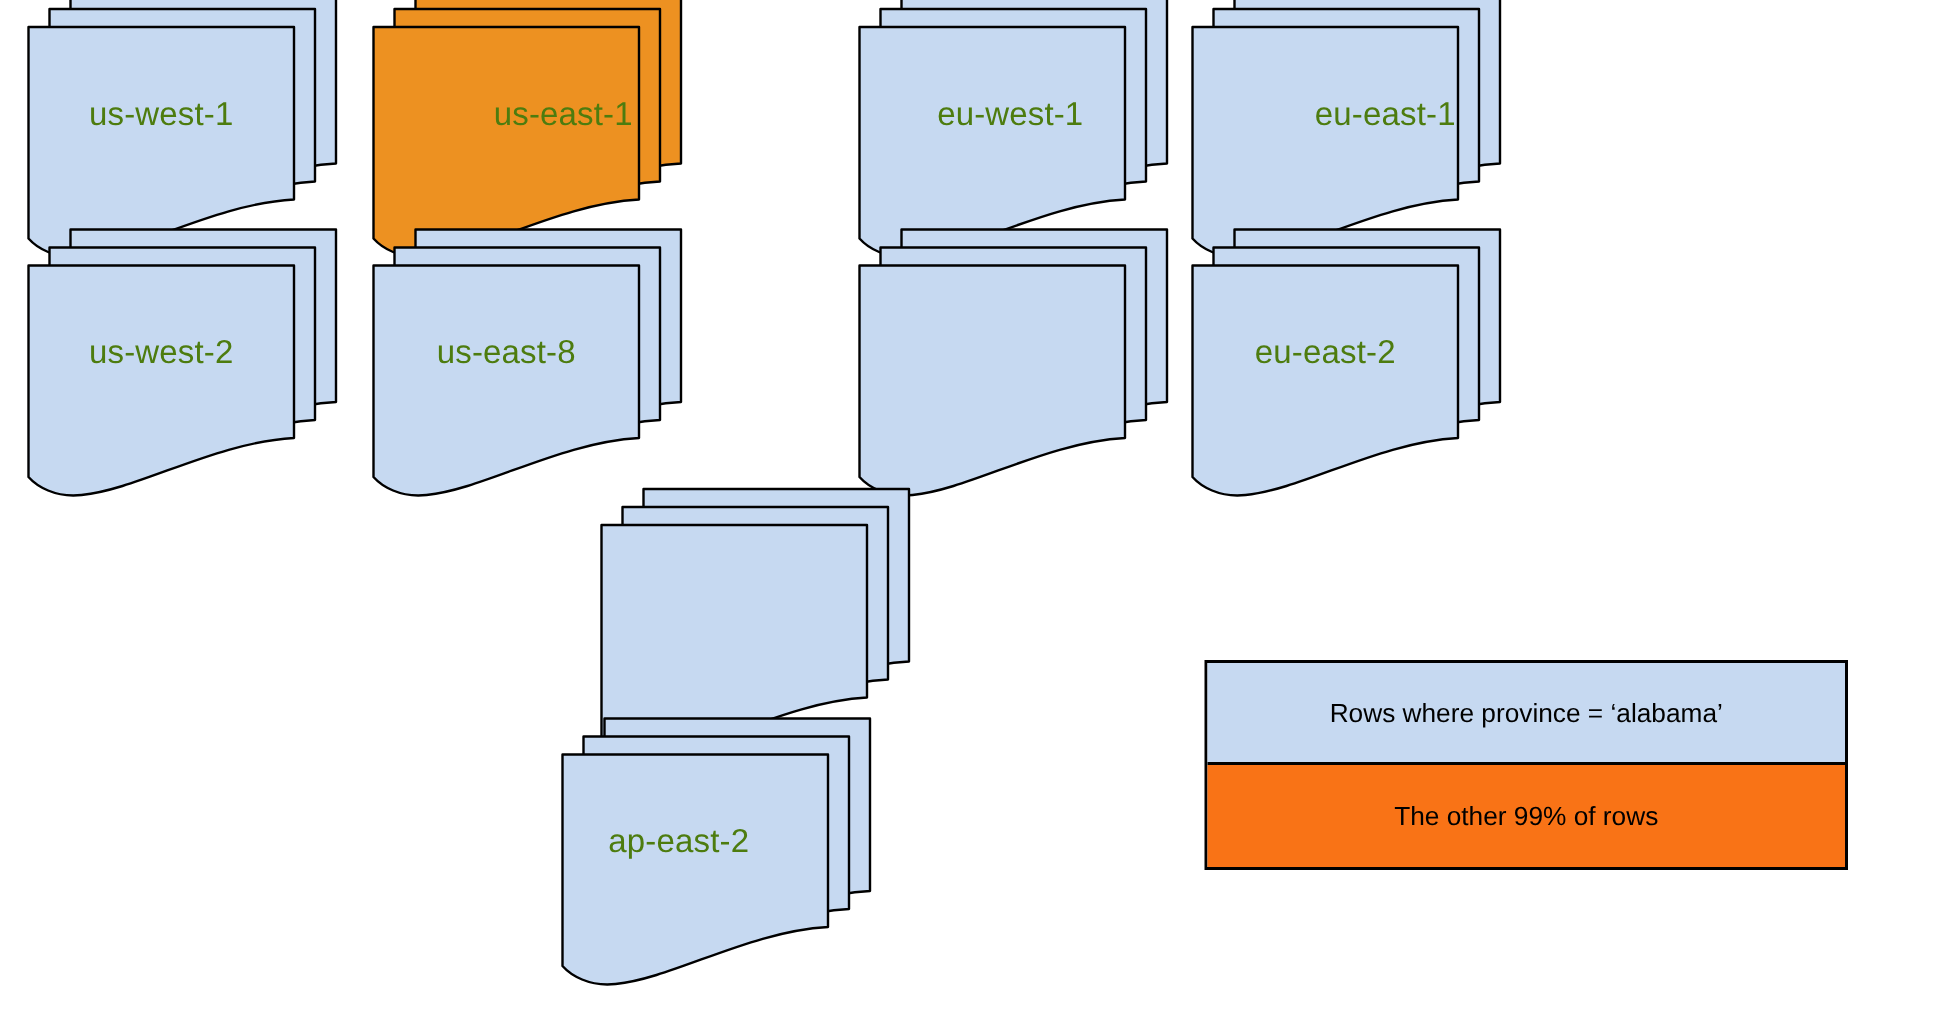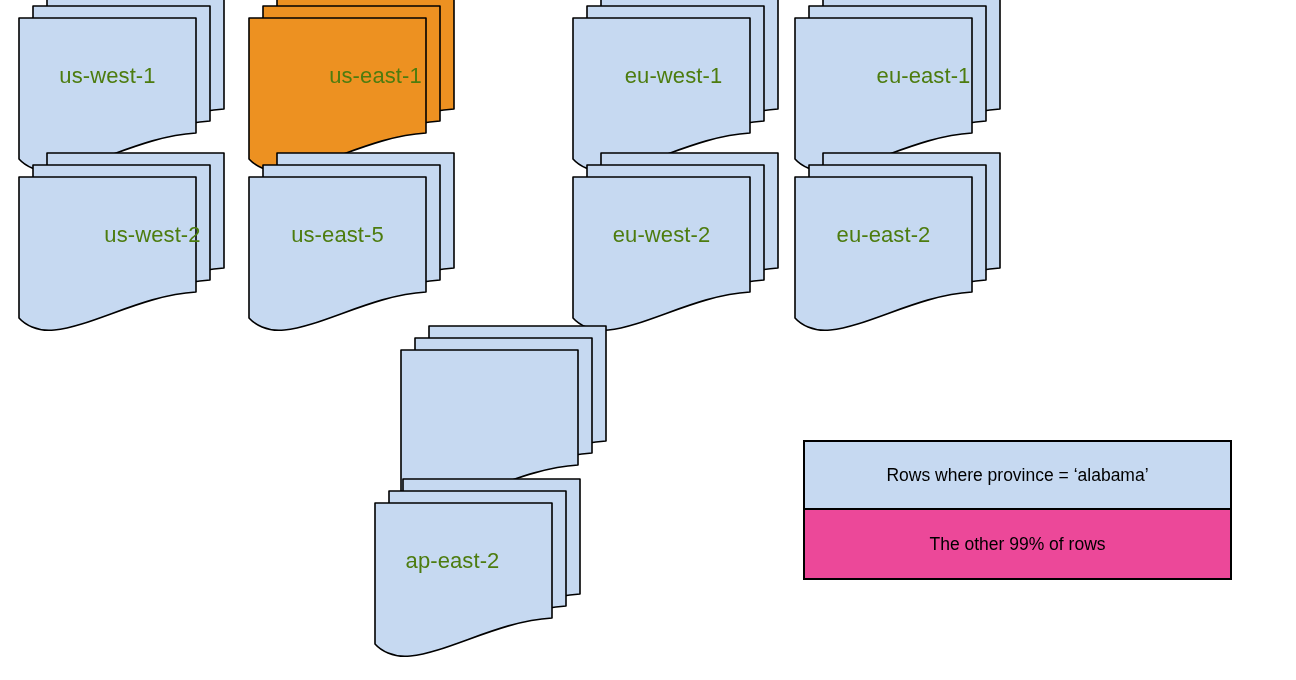--- a/index.html
+++ b/index.html
@@ -62,21 +62,21 @@
     font-family: "Liberation Sans", sans-serif;
     font-size: 17.5px;
     color: #000000;
     white-space: nowrap;
   }
   .legend-row.blue {
     background: #c6d9f1;
     border-bottom: 2px solid #000000;
   }
   .legend-row.orange {
-    background: #ec4899;
+    background: #f97316;
   }
 </style>
 </head>
 <body>
 
 <div id="canvas">
     <div class="doc-stack" style="left: 17px; top: -8px; width: 209px; height: 183px;">
       <svg width="209" height="183" viewBox="0 0 209 183">
         <path d="M 30 2 L 207 2 L 207 117 C 153.9 120 104.34 151 65.4 155 C 47.7 157 35.31 149 30 143 Z" fill="#c6d9f1" stroke="#000000" stroke-width="1.6" stroke-linejoin="round"></path>
         <path d="M 16 14 L 193 14 L 193 129 C 139.9 132 90.34 163 51.4 167 C 33.7 169 21.31 161 16 155 Z" fill="#c6d9f1" stroke="#000000" stroke-width="1.6" stroke-linejoin="round"></path>
@@ -108,37 +108,36 @@
       </svg>
     </div>
     <div class="doc-label" style="left: 795px; width: 177px; top: 63px; margin-left: 40px;">eu-east-1</div>
     <div class="doc-stack" style="left: 17px; top: 151px; width: 209px; height: 183px;">
       <svg width="209" height="183" viewBox="0 0 209 183">
         <path d="M 30 2 L 207 2 L 207 117 C 153.9 120 104.34 151 65.4 155 C 47.7 157 35.31 149 30 143 Z" fill="#c6d9f1" stroke="#000000" stroke-width="1.6" stroke-linejoin="round"></path>
         <path d="M 16 14 L 193 14 L 193 129 C 139.9 132 90.34 163 51.4 167 C 33.7 169 21.31 161 16 155 Z" fill="#c6d9f1" stroke="#000000" stroke-width="1.6" stroke-linejoin="round"></path>
         <path d="M 2 26 L 179 26 L 179 141 C 125.9 144 76.34 175 37.4 179 C 19.7 181 7.31 173 2 167 Z" fill="#c6d9f1" stroke="#000000" stroke-width="1.6" stroke-linejoin="round"></path>
       </svg>
     </div>
-    <div class="doc-label" style="left: 19px; width: 177px; top: 222px; padding-left: 45px;">us-west-2</div>
+    <div class="doc-label" style="left: 19px; width: 177px; top: 222px;">us-west-2</div>
     <div class="doc-stack" style="left: 247px; top: 151px; width: 209px; height: 183px;">
       <svg width="209" height="183" viewBox="0 0 209 183">
         <path d="M 30 2 L 207 2 L 207 117 C 153.9 120 104.34 151 65.4 155 C 47.7 157 35.31 149 30 143 Z" fill="#c6d9f1" stroke="#000000" stroke-width="1.6" stroke-linejoin="round"></path>
         <path d="M 16 14 L 193 14 L 193 129 C 139.9 132 90.34 163 51.4 167 C 33.7 169 21.31 161 16 155 Z" fill="#c6d9f1" stroke="#000000" stroke-width="1.6" stroke-linejoin="round"></path>
         <path d="M 2 26 L 179 26 L 179 141 C 125.9 144 76.34 175 37.4 179 C 19.7 181 7.31 173 2 167 Z" fill="#c6d9f1" stroke="#000000" stroke-width="1.6" stroke-linejoin="round"></path>
       </svg>
     </div>
-    <div class="doc-label" style="left: 249px; width: 177px; top: 222px;">us-east-5</div>
+    <div class="doc-label" style="left: 249px; width: 177px; top: 222px;">us-east-8</div>
     <div class="doc-stack" style="left: 571px; top: 151px; width: 209px; height: 183px;">
       <svg width="209" height="183" viewBox="0 0 209 183">
         <path d="M 30 2 L 207 2 L 207 117 C 153.9 120 104.34 151 65.4 155 C 47.7 157 35.31 149 30 143 Z" fill="#c6d9f1" stroke="#000000" stroke-width="1.6" stroke-linejoin="round"></path>
         <path d="M 16 14 L 193 14 L 193 129 C 139.9 132 90.34 163 51.4 167 C 33.7 169 21.31 161 16 155 Z" fill="#c6d9f1" stroke="#000000" stroke-width="1.6" stroke-linejoin="round"></path>
         <path d="M 2 26 L 179 26 L 179 141 C 125.9 144 76.34 175 37.4 179 C 19.7 181 7.31 173 2 167 Z" fill="#c6d9f1" stroke="#000000" stroke-width="1.6" stroke-linejoin="round"></path>
       </svg>
     </div>
-    <div class="doc-label" style="left: 573px; width: 177px; top: 222px;">eu-west-2</div>
     <div class="doc-stack" style="left: 793px; top: 151px; width: 209px; height: 183px;">
       <svg width="209" height="183" viewBox="0 0 209 183">
         <path d="M 30 2 L 207 2 L 207 117 C 153.9 120 104.34 151 65.4 155 C 47.7 157 35.31 149 30 143 Z" fill="#c6d9f1" stroke="#000000" stroke-width="1.6" stroke-linejoin="round"></path>
         <path d="M 16 14 L 193 14 L 193 129 C 139.9 132 90.34 163 51.4 167 C 33.7 169 21.31 161 16 155 Z" fill="#c6d9f1" stroke="#000000" stroke-width="1.6" stroke-linejoin="round"></path>
         <path d="M 2 26 L 179 26 L 179 141 C 125.9 144 76.34 175 37.4 179 C 19.7 181 7.31 173 2 167 Z" fill="#c6d9f1" stroke="#000000" stroke-width="1.6" stroke-linejoin="round"></path>
       </svg>
     </div>
     <div class="doc-label" style="left: 795px; width: 177px; top: 222px;">eu-east-2</div>
     <div class="doc-stack" style="left: 399px; top: 324px; width: 209px; height: 183px;">
       <svg width="209" height="183" viewBox="0 0 209 183">

